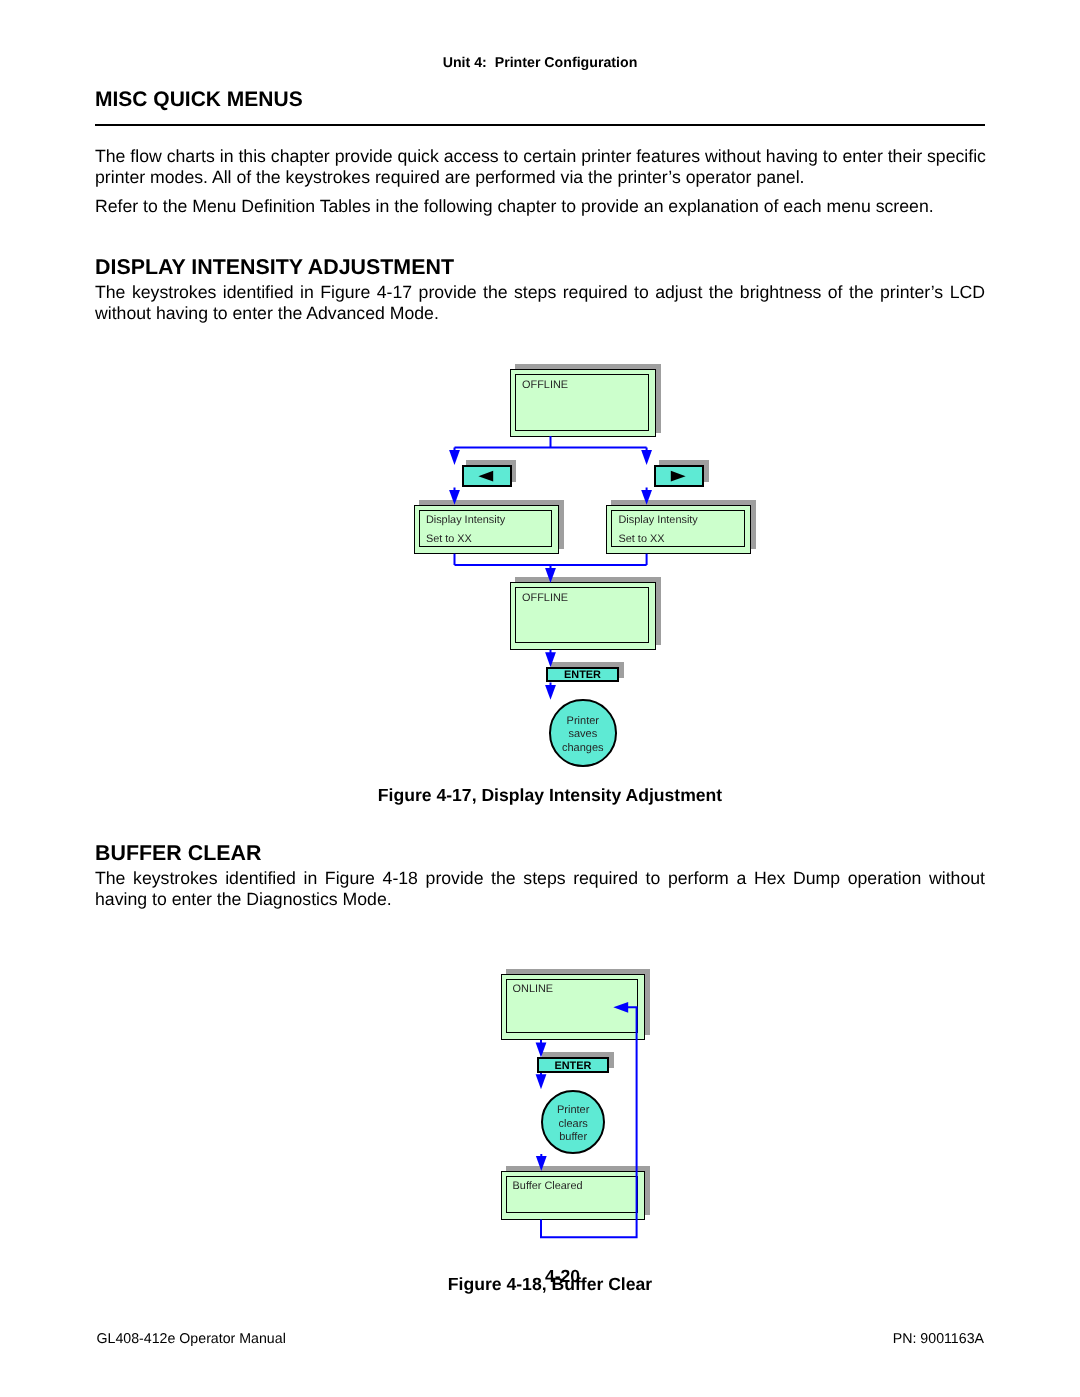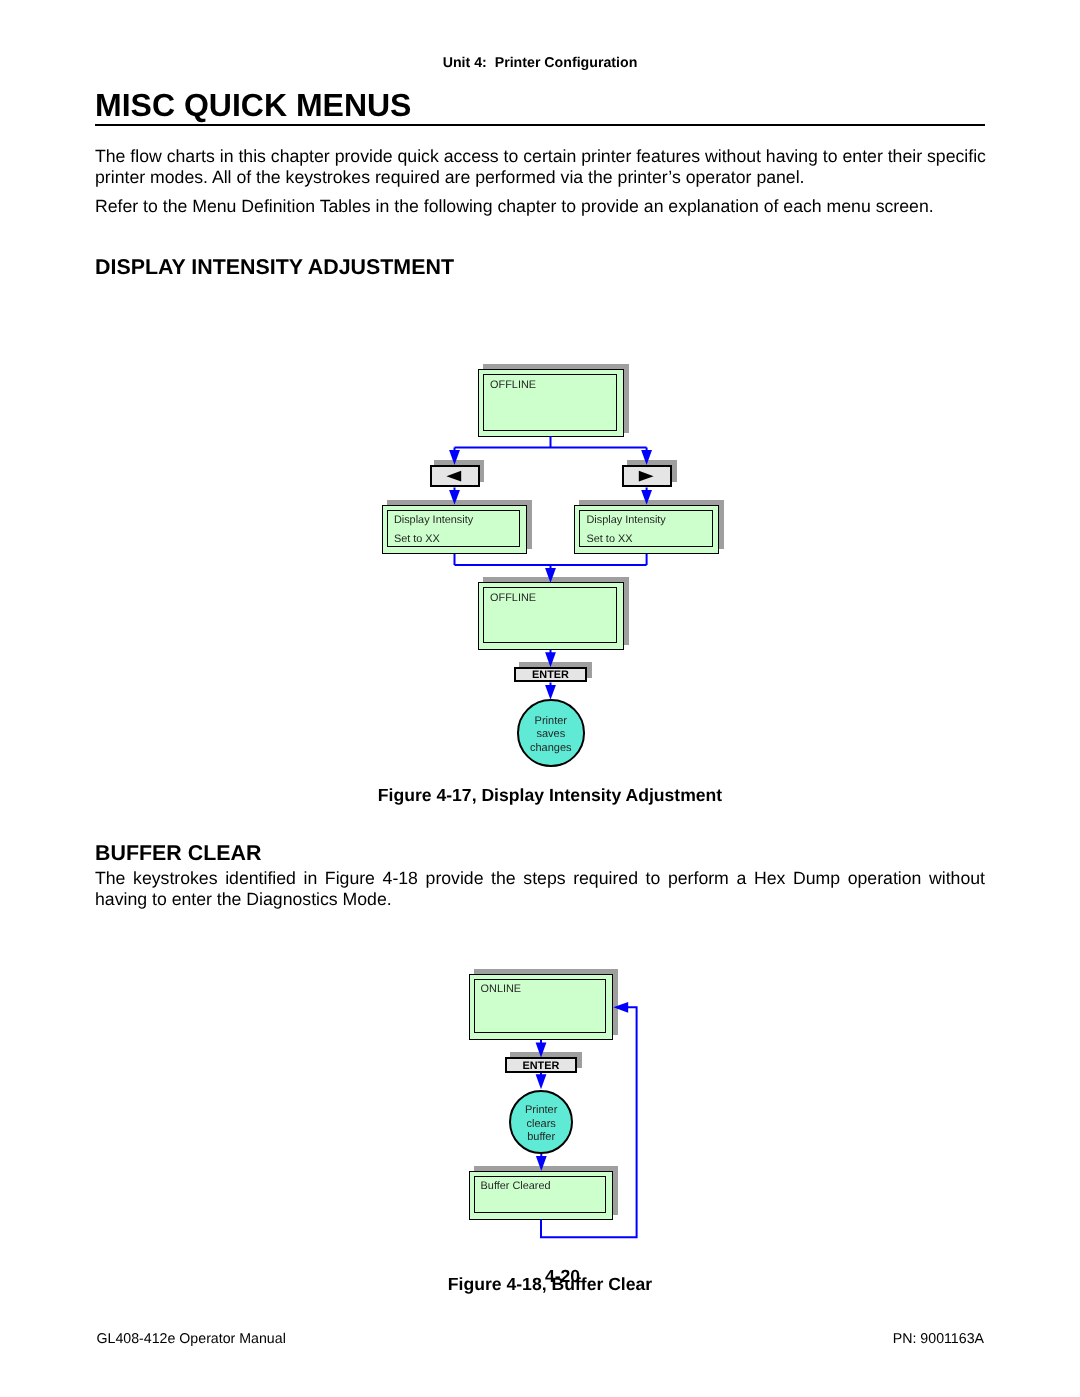--- a/index.html
+++ b/index.html
@@ -14,21 +14,21 @@
   
   .page { will-change:transform; }
   .page { position:absolute; left:0; top:0; width:1080px; height:1397px; }
 
   .running-head {
     position:absolute; left:0; top:44px; width:1080px;
     text-align:center; font-size:14.2px; font-weight:bold; line-height:1;margin-top:12px;
   }
   .chapter-title {
     position:absolute; left:95px; top:88.5px;
-    font-size:32px; font-weight:bold; line-height:1;
+    font-size:21px; font-weight:bold; line-height:1;
   }
   .title-rule {
     position:absolute; left:95px; top:124px; width:890px; height:2.2px;
     background:#000;
   }
   .para {
     position:absolute; font-size:17.68px; line-height:21px;
   }
   .para.just { text-align:justify; text-justify:inter-word; }
   .h2 {
@@ -41,41 +41,42 @@
   .footer-left  { position:absolute; left:96.5px; font-size:14.2px; line-height:1; }
   .footer-mid   { position:absolute; left:0; width:1079px; text-align:center; font-size:17.6px; font-weight:bold; line-height:1; }
   .footer-right { position:absolute; right:96px; font-size:14.2px; text-align:right; line-height:1; }
 
   
   .fig { position:absolute; left:0; top:0; width:1080px; }
   .shadow { position:absolute; background:#9f9f9f; }
   .lcd { position:absolute; background:#ccffcc; border:1.8px solid #000; box-sizing:border-box; }
   .lcd-inner { position:absolute; border:1.4px solid #000; box-sizing:border-box; }
   .lcd-text { position:absolute; font-size:10.9px; color:#262626; white-space:nowrap; }
-  .key { position:absolute; background:#e5e5e5; border:2px solid #000; box-sizing:border-box; }
+  .key { position:absolute; background:#5eead4; border:2px solid #000; box-sizing:border-box; }
   .key-label { position:absolute; width:100%; text-align:center; font-size:10.9px; font-weight:bold; color:#000; line-height:1; }
   .circ { position:absolute; background:#5eead4; border:2.3px solid #000; border-radius:50%; box-sizing:border-box; }
   .circ-text { position:absolute; width:100%; text-align:center; font-size:11px; line-height:13.5px; color:#262626; }
   svg.conn { position:absolute; left:0; top:0; width:1080px; height:1397px; overflow:visible; pointer-events:none; z-index:5; }
-  .shadow, .lcd, .key, .circ { z-index:1; }
+  .shadow, .lcd, .key, .circ { z-index:1;margin-left:32px; }
 </style>
 </head>
 <body>
 
 <div class="page">
 
   <div class="running-head">Unit 4:&nbsp; Printer Configuration</div>
 
   <div class="chapter-title">MISC QUICK MENUS</div>
   <div class="title-rule"></div>
 
   <div class="para" style="left:95px; top:146px; width:898px;">The flow charts in this chapter provide quick access to certain printer features without having to enter their specific printer modes. All of the keystrokes required are performed via the printer’s operator panel.</div>
   <div class="para" style="left:95px; top:196px; width:898px;">Refer to the Menu Definition Tables in the following chapter to provide an explanation of each menu screen.</div>
 
   <div class="h2" style="left:95px; top:257px;">DISPLAY INTENSITY ADJUSTMENT</div>
+  <div class="para just" style="left:95px; top:282px; width:890px;">The keystrokes identified in Figure 4-17 provide the steps required to adjust the brightness of the printer’s LCD without having to enter the Advanced Mode.</div>
 
   <div class="fig" id="fig1">
       <svg class="conn" style="z-index: 5;">
         <path d="M 550.5 436.1 L 550.5 447.6 M 454.5 447.6 L 646.6 447.6 M 454.5 447.6 L 454.5 454.4 M 646.6 447.6 L 646.6 454.4" fill="none" stroke="#0000ff" stroke-width="2"></path>
         <path d="M 449.1 450.1 L 459.9 450.1 L 454.5 465 Z" fill="#0000ff"></path>
         <path d="M 641.2 450.1 L 652 450.1 L 646.6 465 Z" fill="#0000ff"></path>
         <path d="M 454.5 487.4 L 454.5 493.5 M 646.6 487.4 L 646.6 493.5" fill="none" stroke="#0000ff" stroke-width="2"></path>
         <path d="M 449.1 489.90000000000003 L 459.9 489.90000000000003 L 454.5 504.8 Z" fill="#0000ff"></path>
         <path d="M 641.2 489.90000000000003 L 652 489.90000000000003 L 646.6 504.8 Z" fill="#0000ff"></path>
         <path d="M 454.5 553.8 L 454.5 565.0 M 646.6 553.8 L 646.6 565.0 M 454.5 565.0 L 646.6 565.0 M 550.5 565.0 L 550.5 571.5" fill="none" stroke="#0000ff" stroke-width="2"></path>

